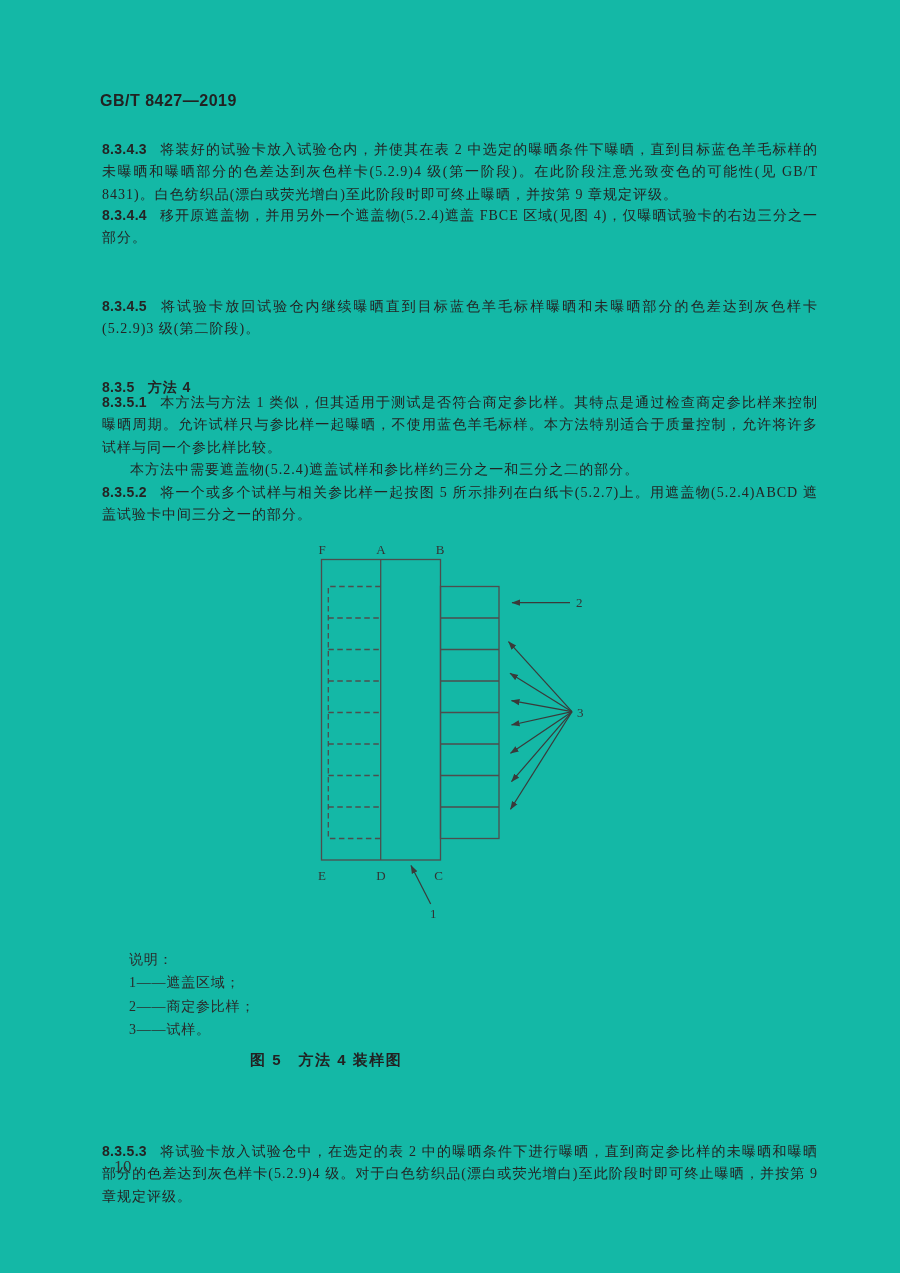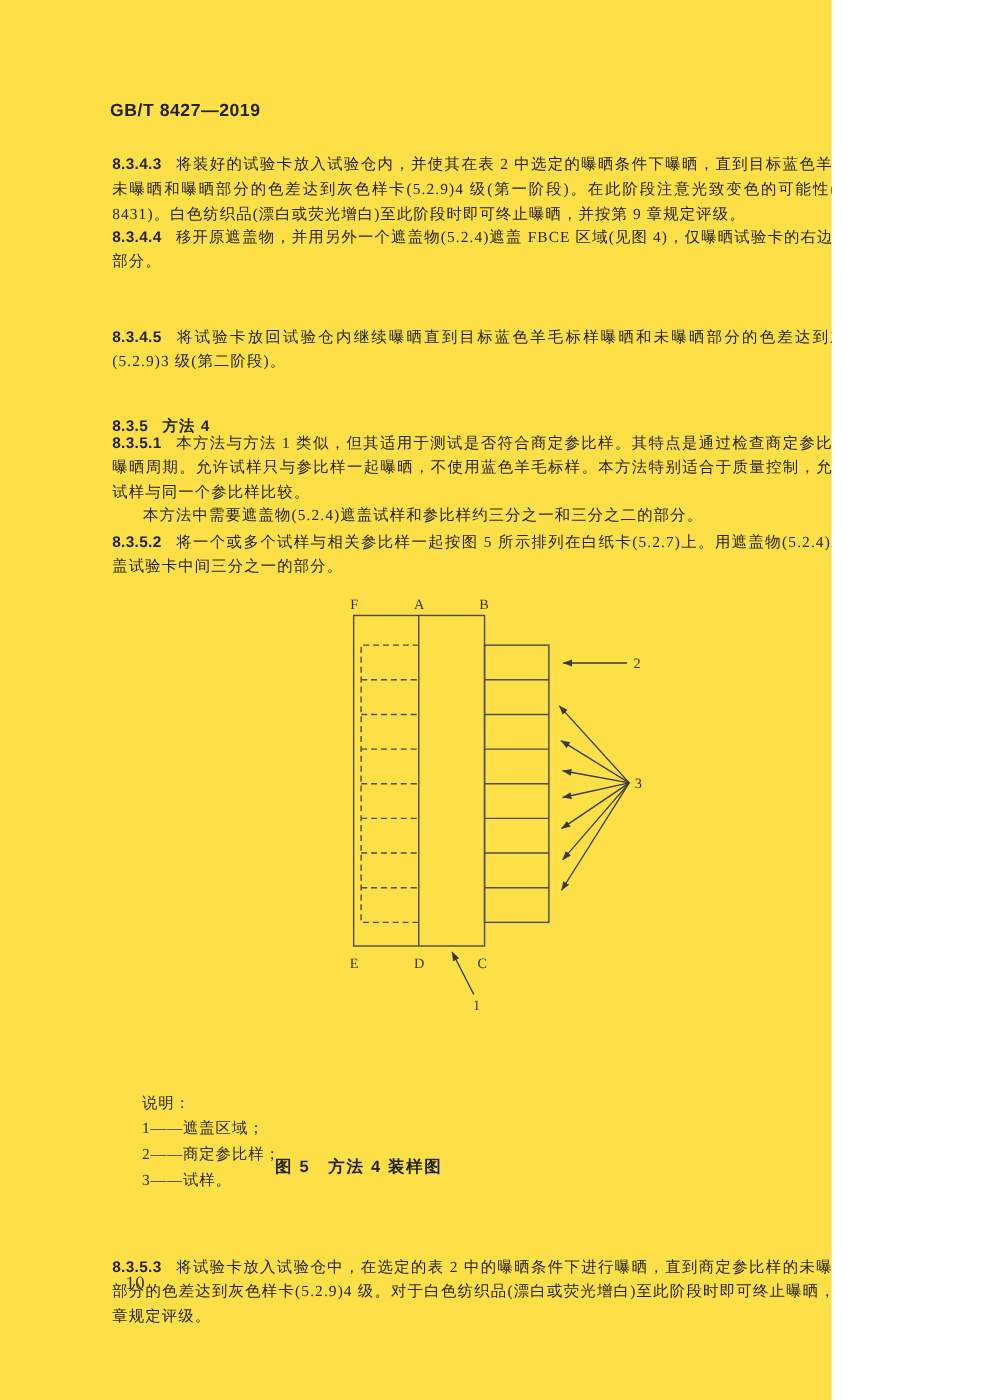--- a/index.html
+++ b/index.html
@@ -1,18 +1,18 @@
 <!DOCTYPE html>
 <html><head>
 <meta charset="utf-8">
 <style>
   html,body { margin:0; padding:0; background:#ffffff; }
   .page {
-    position:relative; width:756px; height:1273px;
-    background:#fde047; overflow:hidden;
+    position:relative; width:900px; height:1273px;
+    background:#14b8a6; overflow:hidden;
     font-family:"Liberation Serif","DejaVu Serif",serif;
     color:#1f1f1f;
   }
   .std-header {
     position:absolute; left:100px; top:92px;
     font-family:"Liberation Sans","DejaVu Sans",sans-serif;
     font-weight:bold; font-size:16px; letter-spacing:0.5px; color:#222;
   }
   .para {
     position:absolute; left:102px; width:716px;
@@ -24,21 +24,21 @@
     font-weight:bold; letter-spacing:0.3px; padding-right:13px;
   }
   .para.indent { text-indent:2em; }
   .heading { font-weight:bold; }
   .heading .htitle {
     font-family:"Liberation Sans","DejaVu Sans",sans-serif;
     font-weight:bold;
   }
   .figure-svg { position:absolute; left:280px; top:535px; }
   .legend {
-    position:absolute; left:129px; top:992px;
+    position:absolute; left:129px; top:948px;
     font-size:14px; line-height:23.3px; letter-spacing:0.8px; color:#2a2a2a;
   }
   .caption {
     position:absolute; left:250px; top:1051px; width:300px;
     font-weight:bold; font-size:15px; letter-spacing:1.5px;
     font-family:"Liberation Sans","DejaVu Sans",sans-serif; color:#222;
   }
   .pageno {
     position:absolute; left:114px; top:1157px;
     font-size:17px; letter-spacing:0.5px; color:#333;

